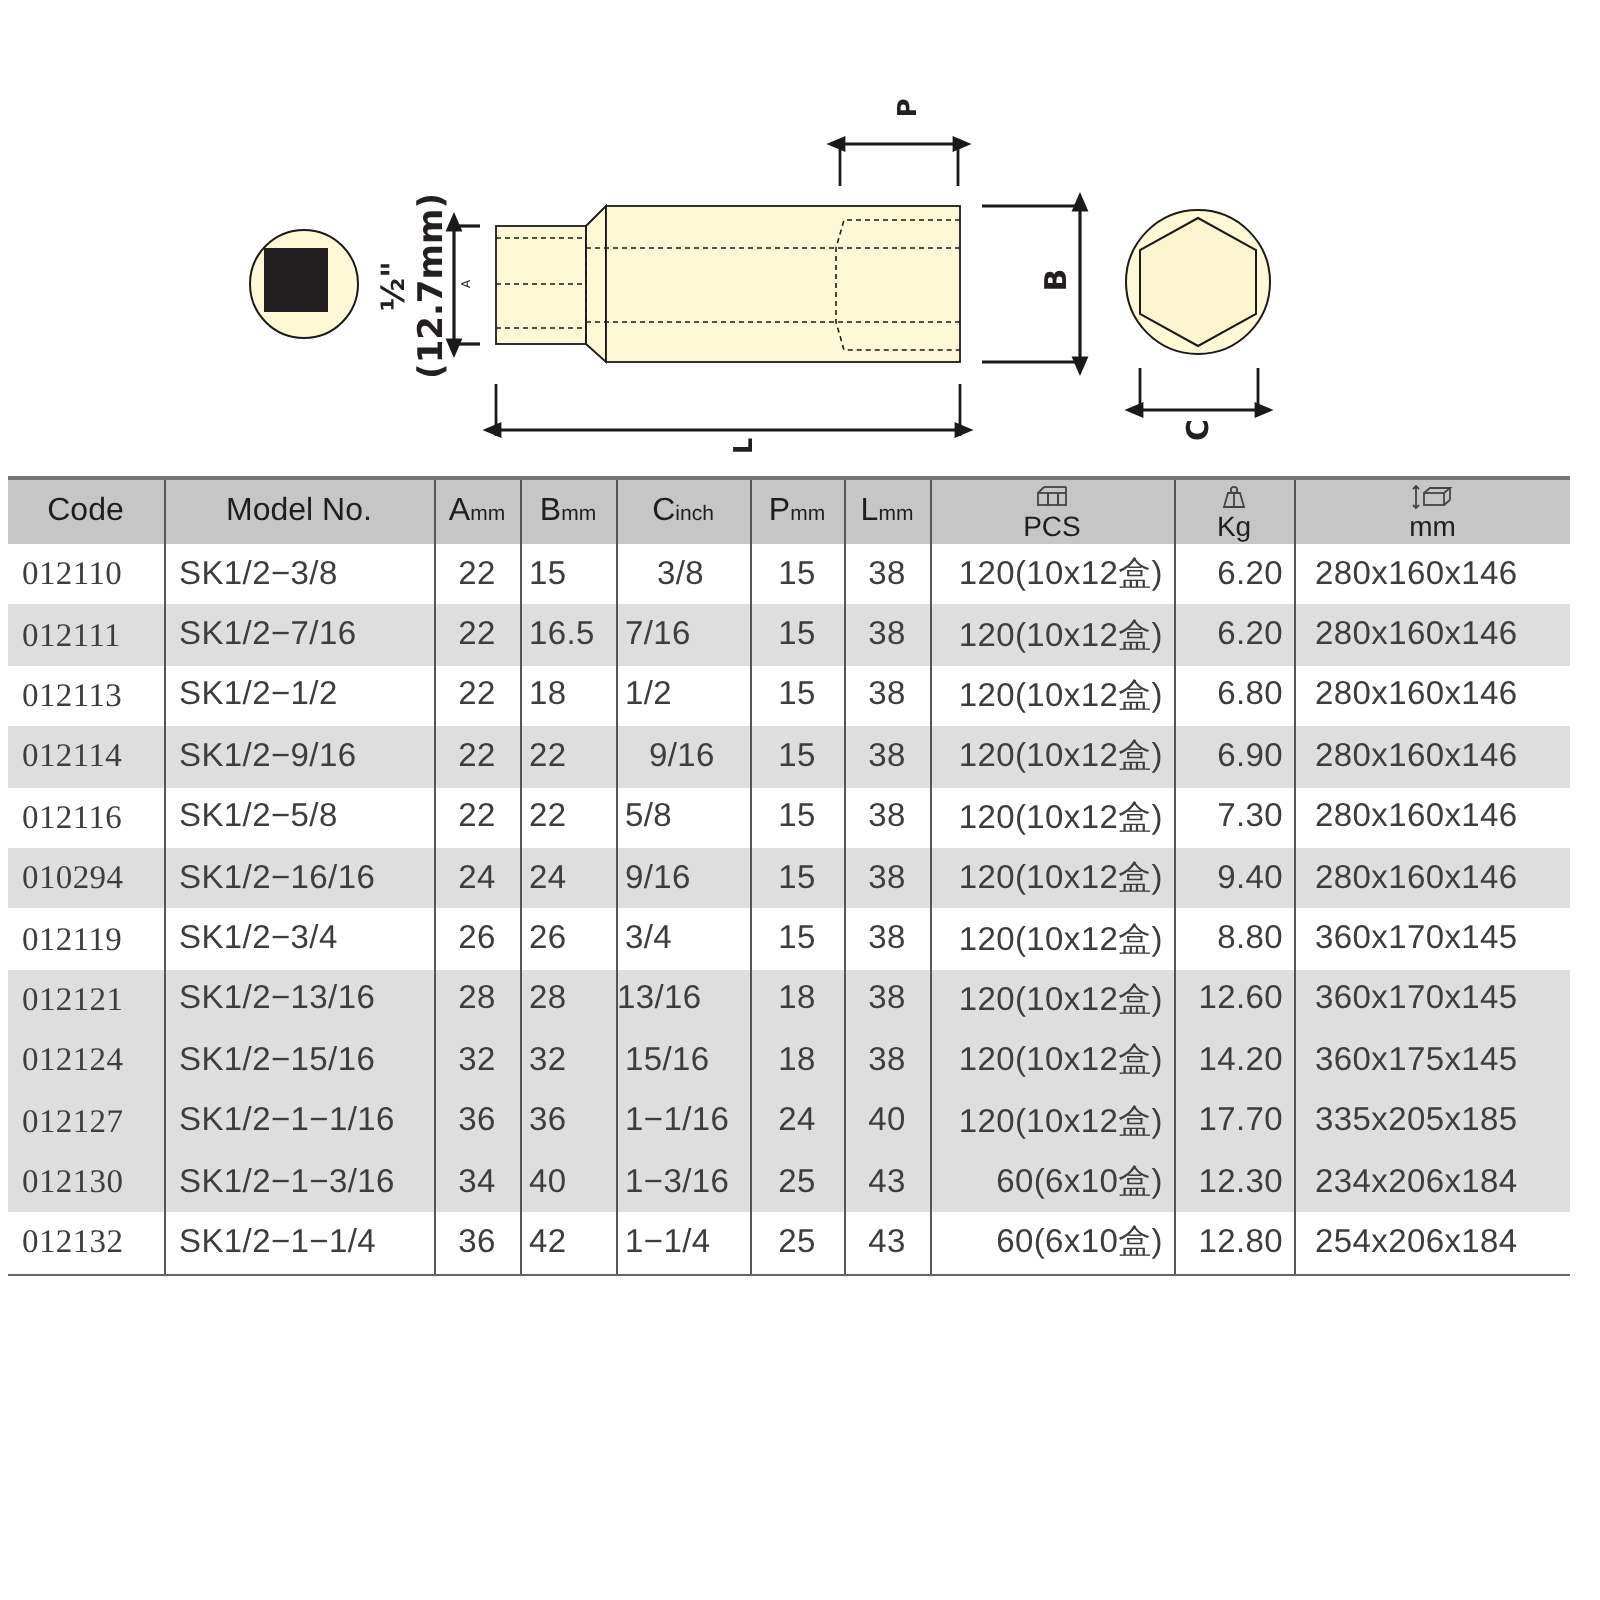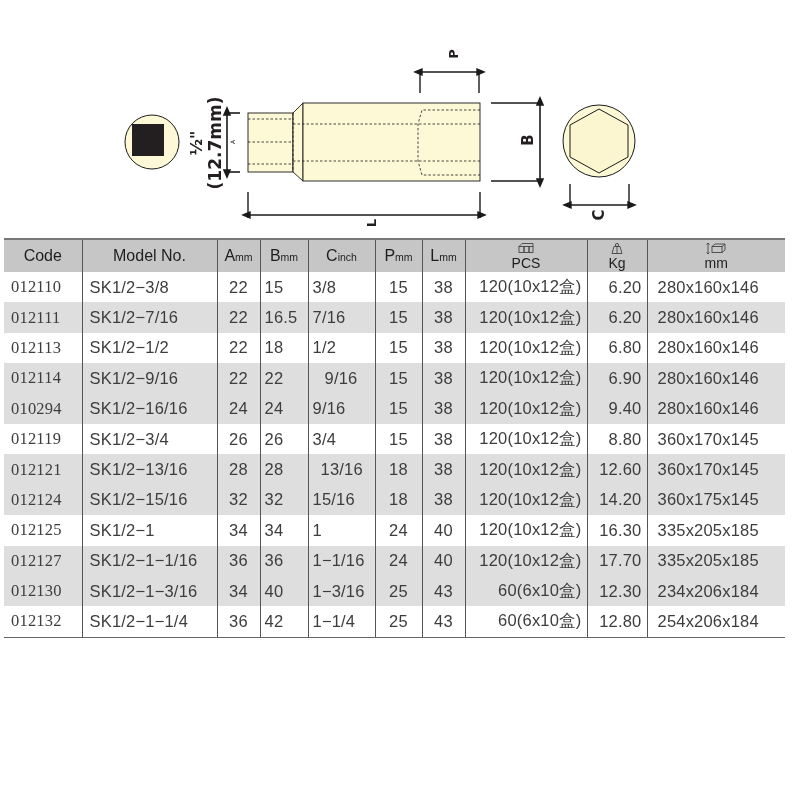--- a/index.html
+++ b/index.html
@@ -158,21 +158,21 @@
         <span class="hlbl">mm</span>
       </th>
     </tr>
   </thead>
   <tbody id="tbody">
   <tr>
     <td>012110</td>
     <td>SK1/2−3/8</td>
     <td class="c" style="padding-left:0">22</td>
     <td style="padding-left:4px">15</td>
-    <td style="padding-left:4px">3/8</td>
+    <td style="padding-left:20px">3/8</td>
     <td class="c" style="padding-left:0">15</td>
     <td class="c" style="padding-left:0">38</td>
     <td class="r">120(10x12盒)</td>
     <td class="r">6.20</td>
     <td style="padding-left:10px">280x160x146</td>
   </tr>
       <tr class="alt">
     <td>012111</td>
     <td>SK1/2−7/16</td>
     <td class="c" style="padding-left:0">22</td>
@@ -199,20 +199,32 @@
       <tr class="alt">
     <td>012114</td>
     <td>SK1/2−9/16</td>
     <td class="c" style="padding-left:0">22</td>
     <td style="padding-left:4px">22</td>
     <td style="padding-left:16px">9/16</td>
     <td class="c" style="padding-left:0">15</td>
     <td class="c" style="padding-left:0">38</td>
     <td class="r">120(10x12盒)</td>
     <td class="r">6.90</td>
+    <td style="padding-left:10px">280x160x146</td>
+  </tr>
+      <tr>
+    <td>012116</td>
+    <td>SK1/2−5/8</td>
+    <td class="c" style="padding-left:0">22</td>
+    <td style="padding-left:4px">22</td>
+    <td style="padding-left:4px">5/8</td>
+    <td class="c" style="padding-left:0">15</td>
+    <td class="c" style="padding-left:0">38</td>
+    <td class="r">120(10x12盒)</td>
+    <td class="r">7.30</td>
     <td style="padding-left:10px">280x160x146</td>
   </tr>
       <tr class="alt">
     <td>010294</td>
     <td>SK1/2−16/16</td>
     <td class="c" style="padding-left:0">24</td>
     <td style="padding-left:4px">24</td>
     <td style="padding-left:4px">9/16</td>
     <td class="c" style="padding-left:0">15</td>
     <td class="c" style="padding-left:0">38</td>
@@ -230,50 +242,38 @@
     <td class="c" style="padding-left:0">38</td>
     <td class="r">120(10x12盒)</td>
     <td class="r">8.80</td>
     <td style="padding-left:10px">360x170x145</td>
   </tr>
       <tr class="alt">
     <td>012121</td>
     <td>SK1/2−13/16</td>
     <td class="c" style="padding-left:0">28</td>
     <td style="padding-left:4px">28</td>
-    <td style="padding-left:12px">13/16</td>
+    <td style="padding-left:0">13/16</td>
     <td class="c" style="padding-left:0">18</td>
     <td class="c" style="padding-left:0">38</td>
     <td class="r">120(10x12盒)</td>
     <td class="r">12.60</td>
     <td style="padding-left:10px">360x170x145</td>
   </tr>
       <tr class="alt">
     <td>012124</td>
     <td>SK1/2−15/16</td>
     <td class="c" style="padding-left:0">32</td>
     <td style="padding-left:4px">32</td>
     <td style="padding-left:4px">15/16</td>
     <td class="c" style="padding-left:0">18</td>
     <td class="c" style="padding-left:0">38</td>
     <td class="r">120(10x12盒)</td>
     <td class="r">14.20</td>
     <td style="padding-left:10px">360x175x145</td>
-  </tr>
-      <tr>
-    <td>012125</td>
-    <td>SK1/2−1</td>
-    <td class="c" style="padding-left:0">34</td>
-    <td style="padding-left:4px">34</td>
-    <td style="padding-left:4px">1</td>
-    <td class="c" style="padding-left:0">24</td>
-    <td class="c" style="padding-left:0">40</td>
-    <td class="r">120(10x12盒)</td>
-    <td class="r">16.30</td>
-    <td style="padding-left:10px">335x205x185</td>
   </tr>
       <tr class="alt">
     <td>012127</td>
     <td>SK1/2−1−1/16</td>
     <td class="c" style="padding-left:0">36</td>
     <td style="padding-left:4px">36</td>
     <td style="padding-left:4px">1−1/16</td>
     <td class="c" style="padding-left:0">24</td>
     <td class="c" style="padding-left:0">40</td>
     <td class="r">120(10x12盒)</td>

